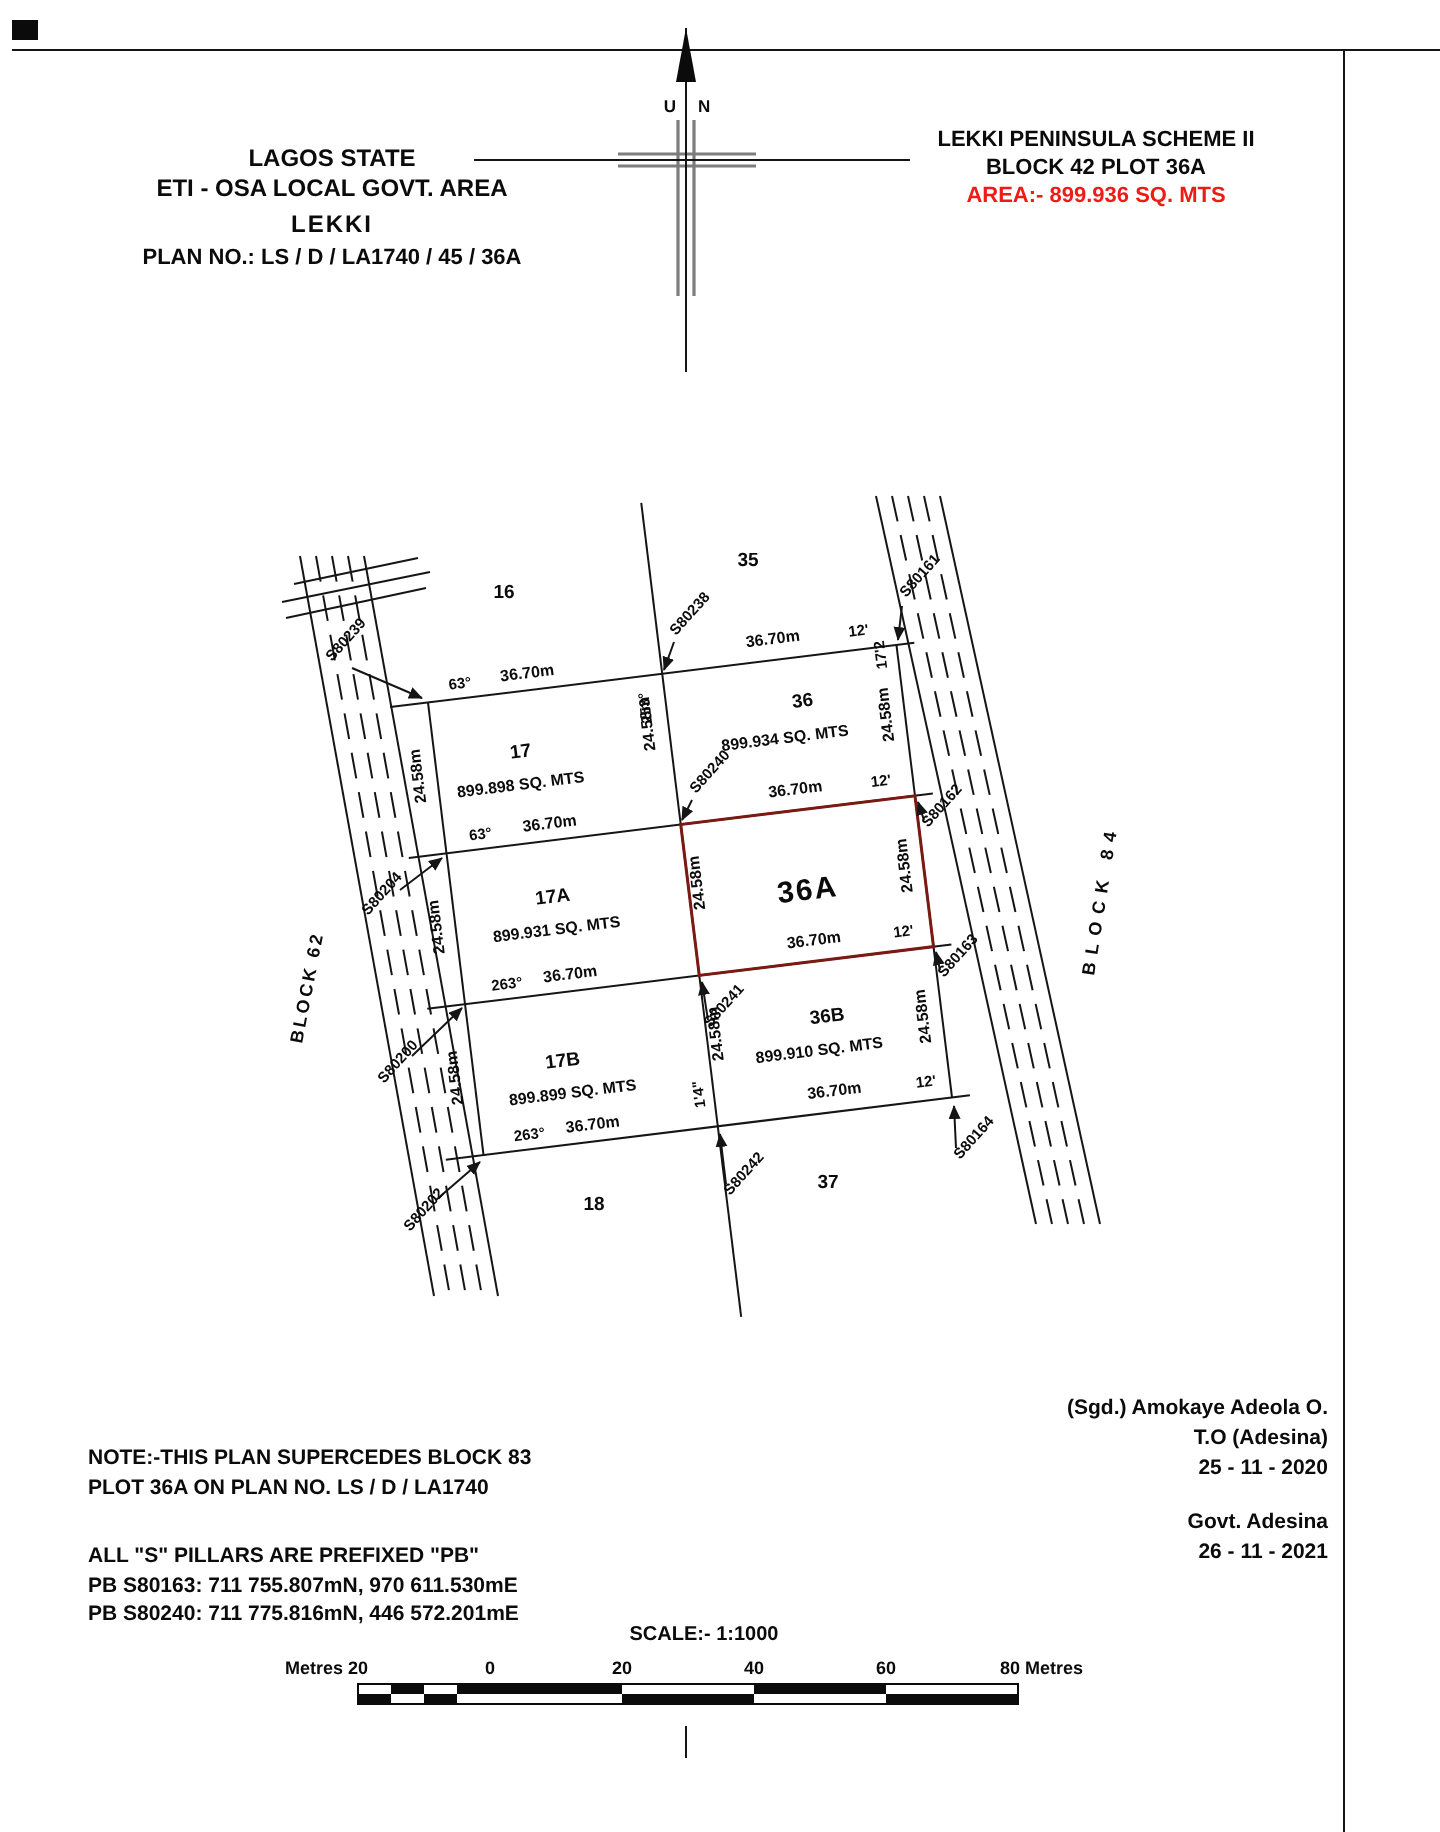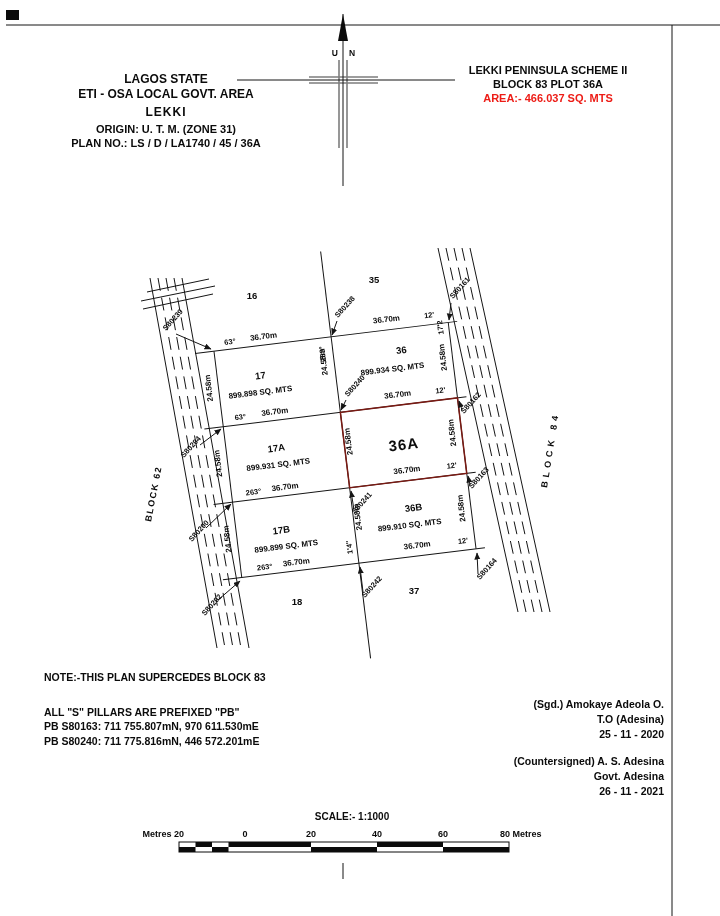--- a/index.html
+++ b/index.html
@@ -5,21 +5,21 @@
   html,body{margin:0;padding:0;background:#e8e8e8;}
   .page{position:relative;width:720px;height:916px;background:#ffffff;overflow:hidden;
         font-family:"Liberation Sans",sans-serif;}
   .page svg{position:absolute;left:0;top:0;}
   .blk{position:absolute;font-weight:bold;color:#0b0b0b;}
   .hdr-left{left:30px;top:72px;width:272px;text-align:center;font-size:12px;line-height:15px;}
   .hdr-left .big{font-size:12px;line-height:20px;letter-spacing:1px;}
   .hdr-left .small{font-size:11px;line-height:14px;}
   .hdr-right{left:428px;top:63px;width:240px;text-align:center;font-size:11px;line-height:14px;}
   .red{color:#ed1c16;}
-  .notes{left:44px;top:670px;font-size:10.5px;line-height:14.5px;white-space:nowrap;}
+  .notes{left:44px;top:722px;font-size:10.5px;line-height:14.5px;white-space:nowrap;}
   .sp1{height:20px;}
   .sigs{left:428px;top:697px;width:236px;text-align:right;font-size:10.5px;line-height:15px;}
   .sp2{height:12px;}
   
   line,polyline{stroke:#151515;stroke-width:1;}
   .dash{stroke-dasharray:13 7;}
   .gray{stroke:#7d7d7d;stroke-width:1.6;}
   .redline{stroke:#7a1a13;stroke-width:1.5;fill:none;}
   text{font-family:"Liberation Sans",sans-serif;font-weight:bold;fill:#0b0b0b;}
   .tn{font-size:9.5px;}   
@@ -192,41 +192,40 @@
     <rect x="311" y="847" width="66" height="5" fill="#0b0b0b"></rect>
     <rect x="443" y="847" width="66" height="5" fill="#0b0b0b"></rect>
     <line x1="343" y1="863" x2="343" y2="879"></line>
   </g>
 </svg>
 
 <div class="blk hdr-left">
   <div>LAGOS STATE</div>
   <div>ETI - OSA LOCAL GOVT. AREA</div>
   <div class="big">LEKKI</div>
-  <div class="small">ORIGIN: U. T. M. (ZONE 31)</div>
   <div class="small">PLAN NO.: LS / D / LA1740 / 45 / 36A</div>
 </div>
 
 <div class="blk hdr-right">
   <div>LEKKI PENINSULA SCHEME II</div>
-  <div>BLOCK 83 PLOT 36A</div>
-  <div class="red">AREA:- 466.037 SQ. MTS</div>
+  <div>BLOCK 42 PLOT 36A</div>
+  <div class="red">AREA:- 899.936 SQ. MTS</div>
 </div>
 
 <div class="blk notes">
   <div>NOTE:-THIS PLAN SUPERCEDES BLOCK 83</div>
+  <div>PLOT 36A ON PLAN NO. LS / D / LA1740</div>
   <div class="sp1"></div>
   <div>ALL "S" PILLARS ARE PREFIXED "PB"</div>
   <div>PB S80163: 711 755.807mN, 970 611.530mE</div>
   <div>PB S80240: 711 775.816mN, 446 572.201mE</div>
 </div>
 
 <div class="blk sigs">
   <div>(Sgd.) Amokaye Adeola O.</div>
   <div>T.O (Adesina)</div>
   <div>25 - 11 - 2020</div>
   <div class="sp2"></div>
-  <div>(Countersigned) A. S. Adesina</div>
   <div>Govt. Adesina</div>
   <div>26 - 11 - 2021</div>
 </div>
 
 </div>
 
 </body></html>

